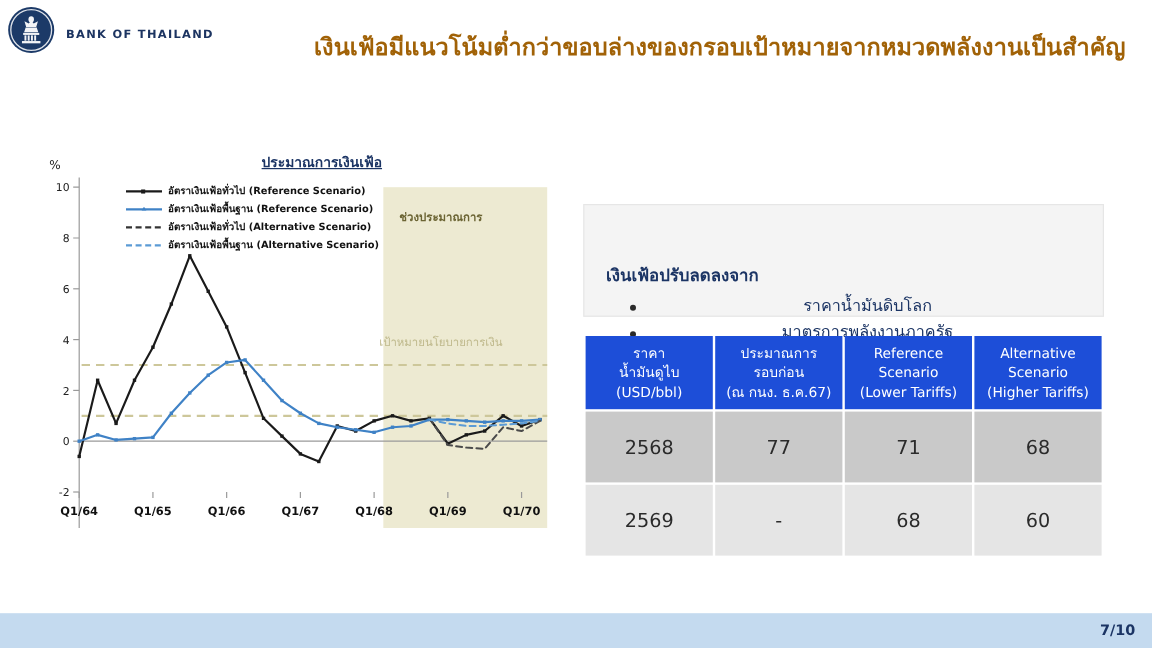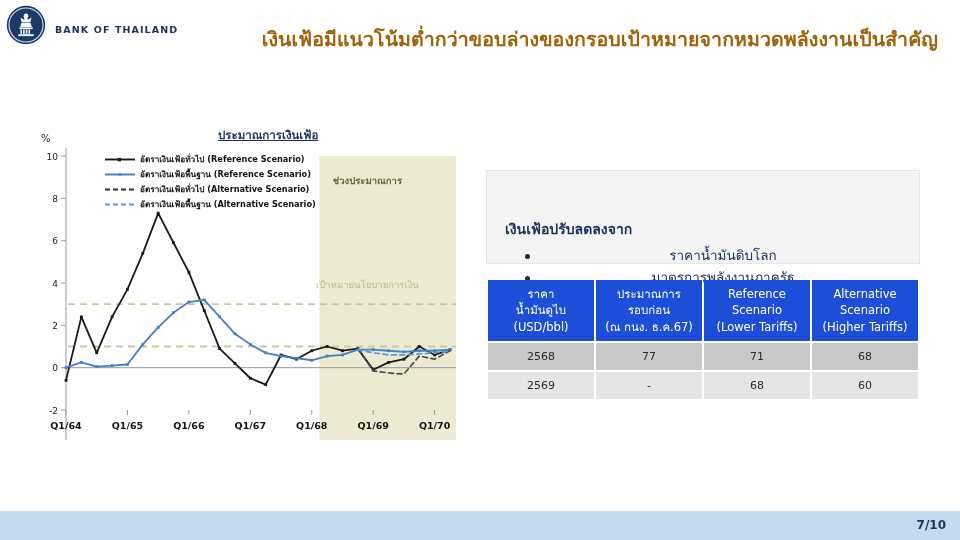--- a/index.html
+++ b/index.html
@@ -70,22 +70,22 @@
   
   .data-table {
     position: absolute; left: 486px; top: 278px; width: 434px;
     border-collapse: separate; border-spacing: 2px 2px; table-layout: fixed;
   }
   .data-table th {
     background: #1d4ed8; color: #ffffff; font-weight: 400;
     font-size: 11.5px; line-height: 1.42; padding: 6px 3px; vertical-align: middle;
   }
   .data-table td {
-    font-size: 11px; color: #2b2b2b; text-align: center;
-    padding: 7px 3px; font-weight: 400;
+    font-size: 16px; color: #2b2b2b; text-align: center;
+    padding: 20px 3px; font-weight: 400;
   }
   .data-table tr.row-a td { background: #c9c9c9; }
   .data-table tr.row-b td { background: #e5e5e5; }
 
   
   .footer {
     position: absolute; left: 0; bottom: 0; width: 960px; height: 29px;
     background: #c4daef;
     padding-left: 24px;
   }

